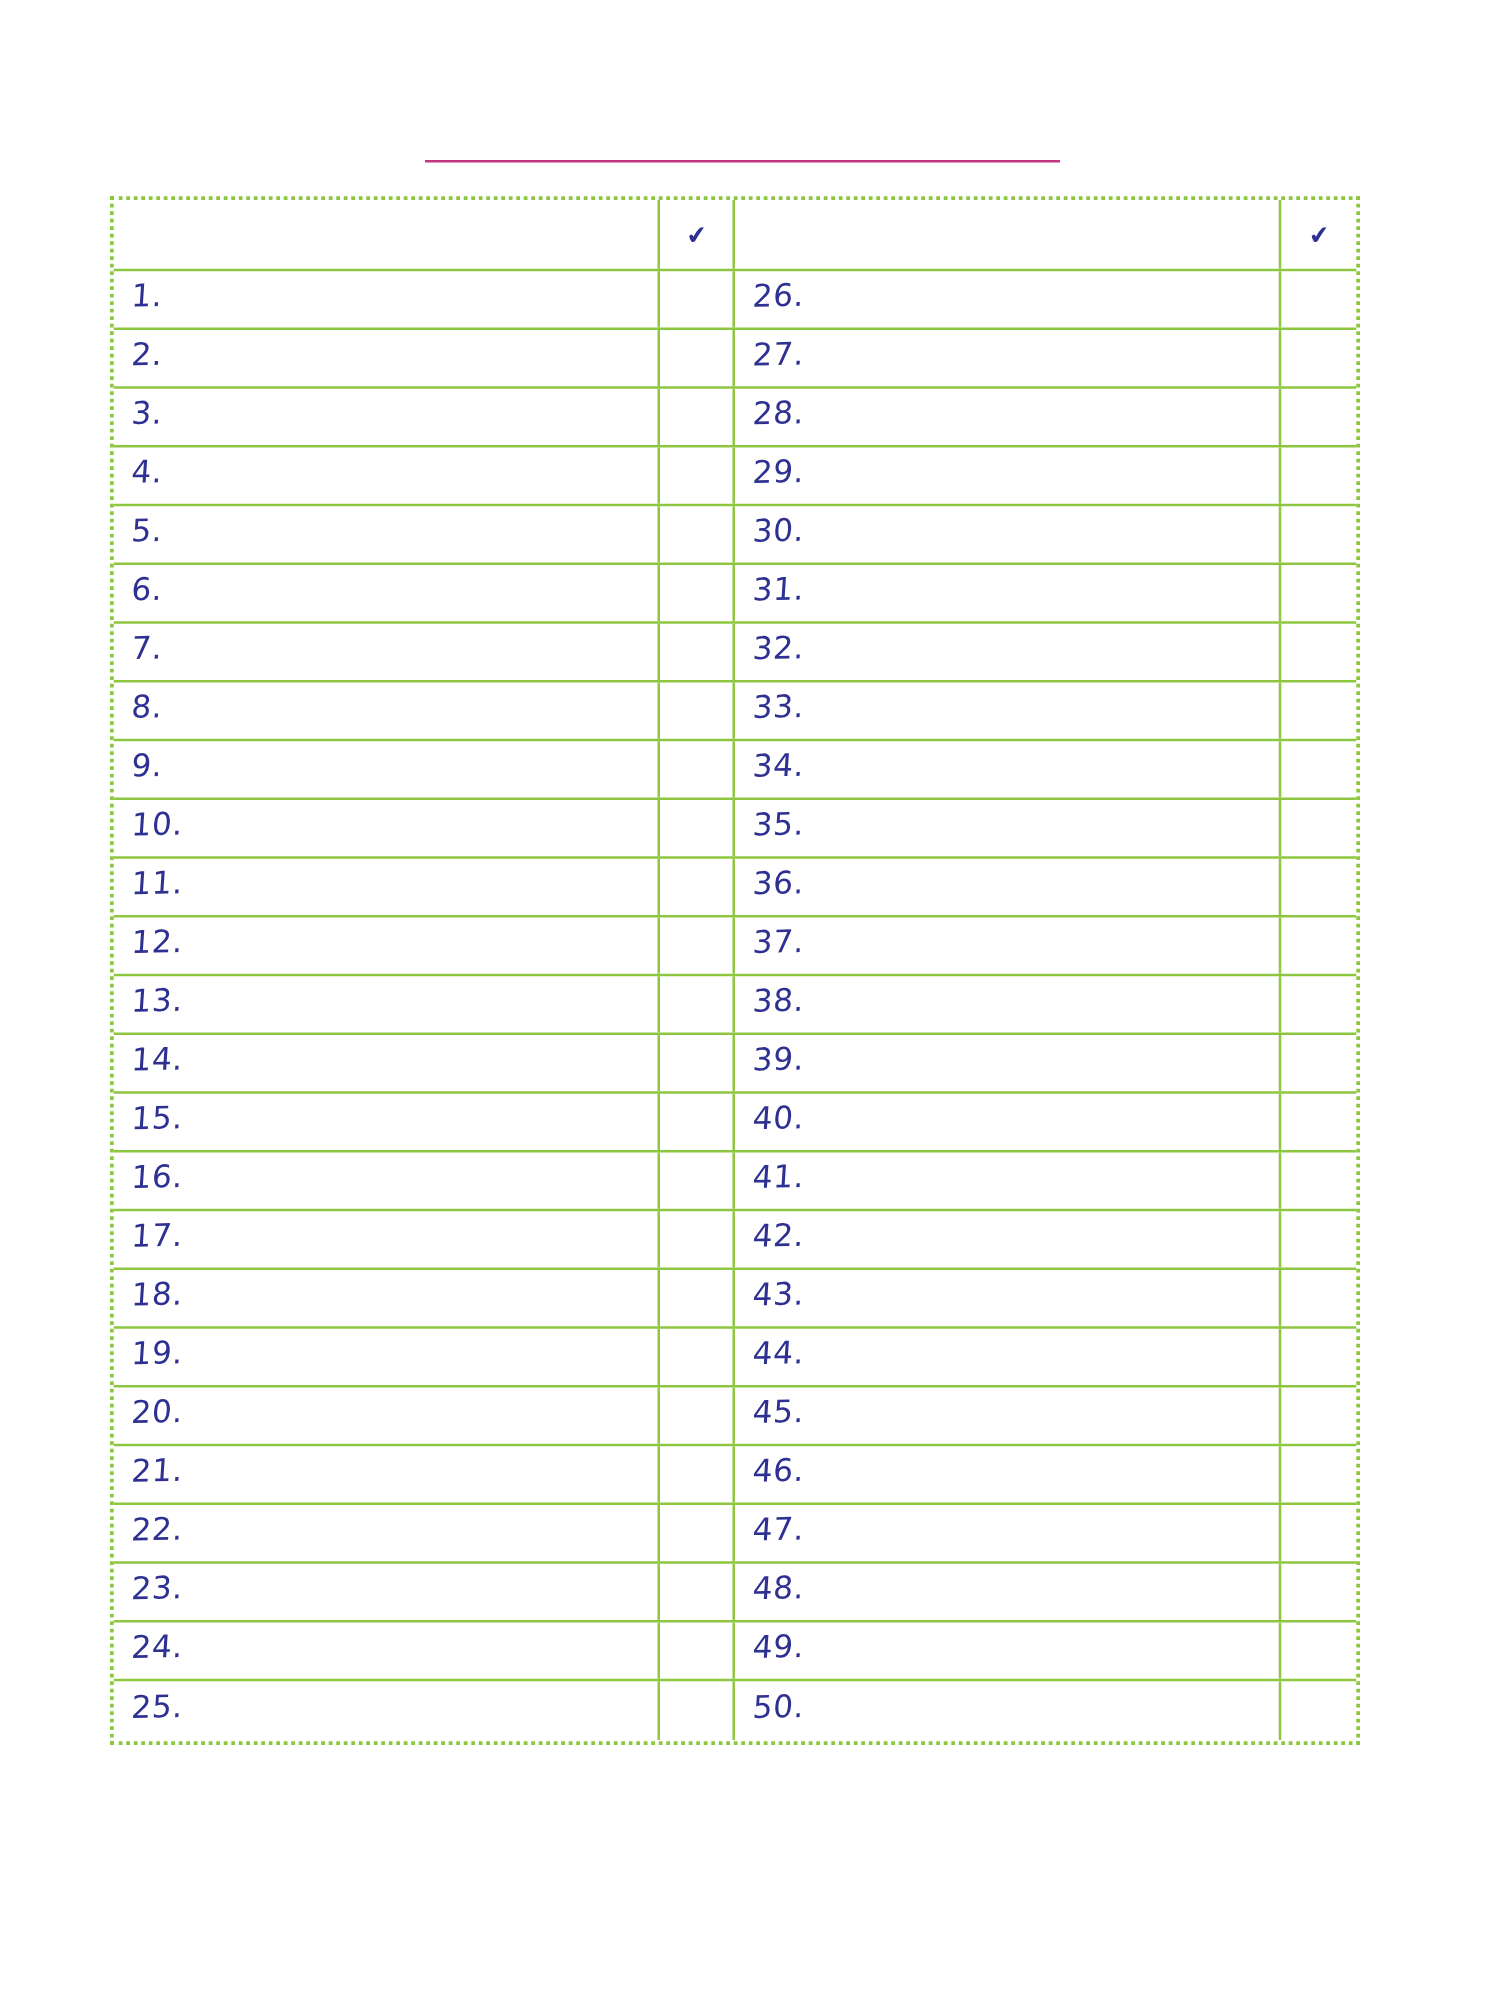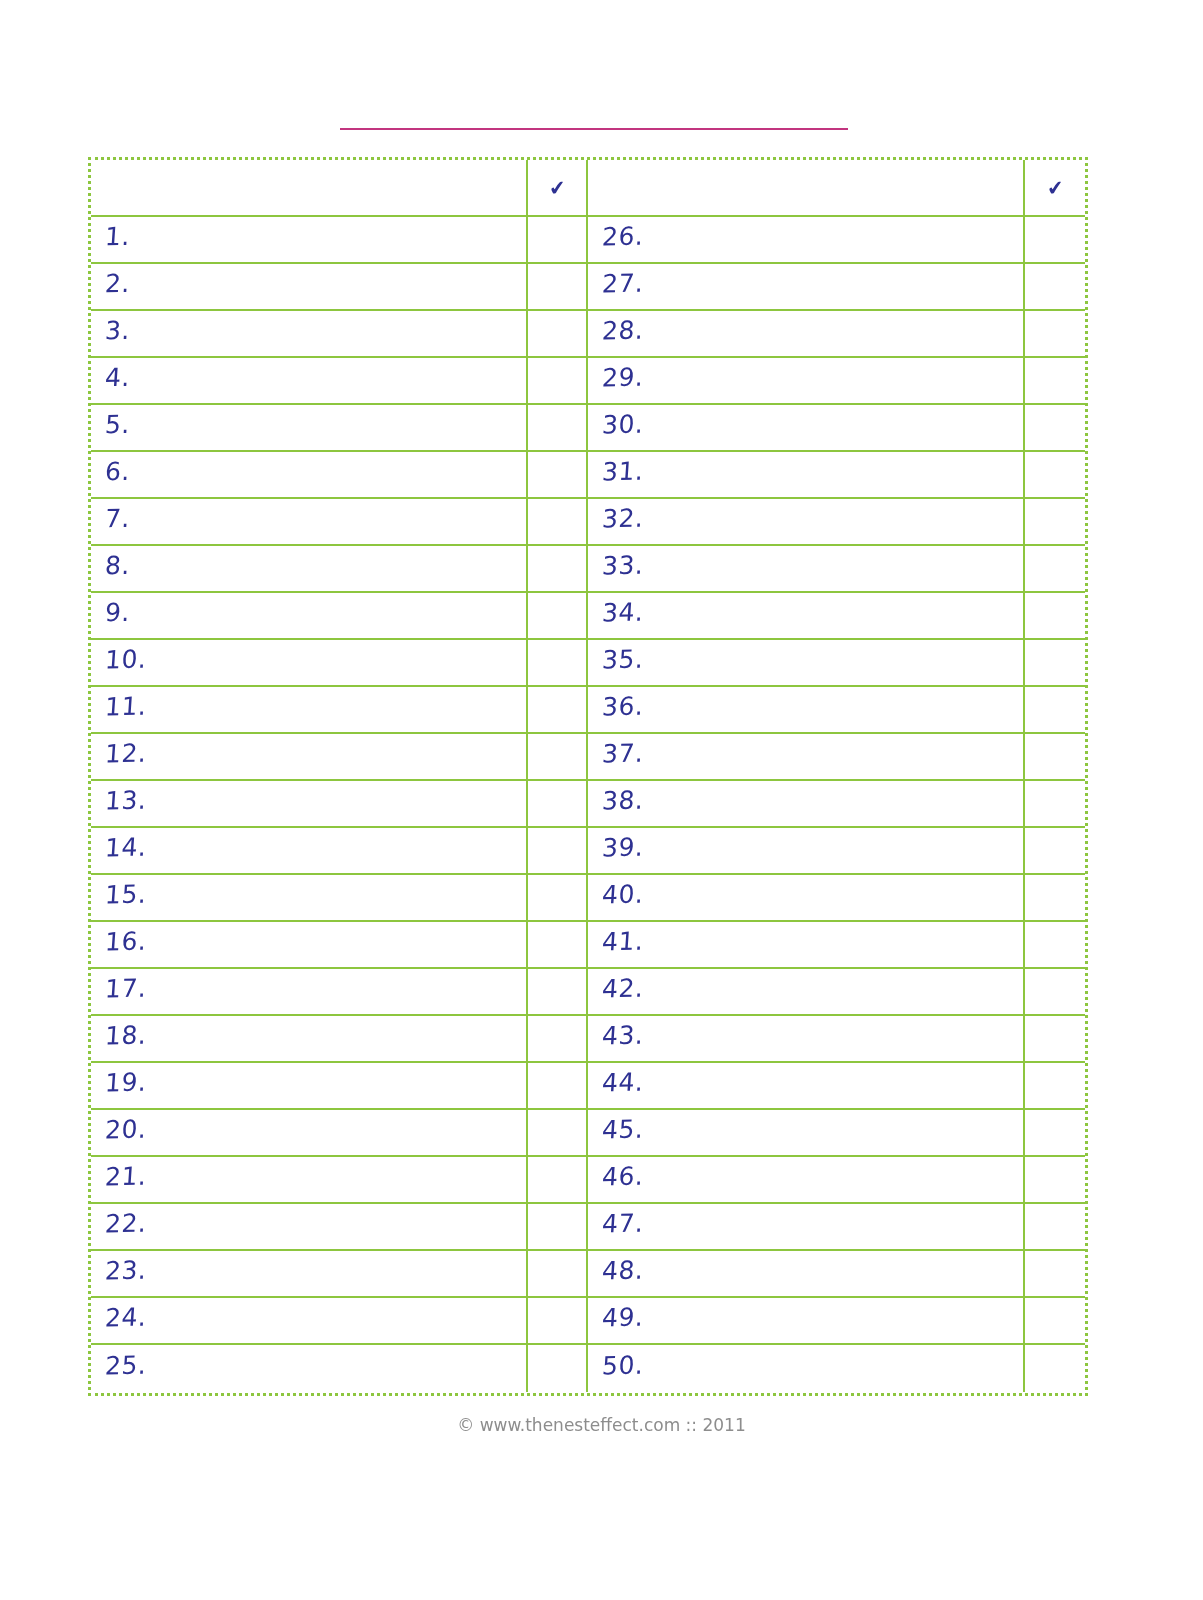--- a/index.html
+++ b/index.html
@@ -429,15 +429,14 @@
         </div>
       <div class="cell-check"></div>
       <div class="cell-item">
           <span class="num">50.</span>
         </div>
       <div class="cell-check last-col"></div>
     </div>
 
   </div>
 
-  <div class="footer">© www.thenesteffect.com :: 2011</div>
 
 </div>
 
 </body></html>

